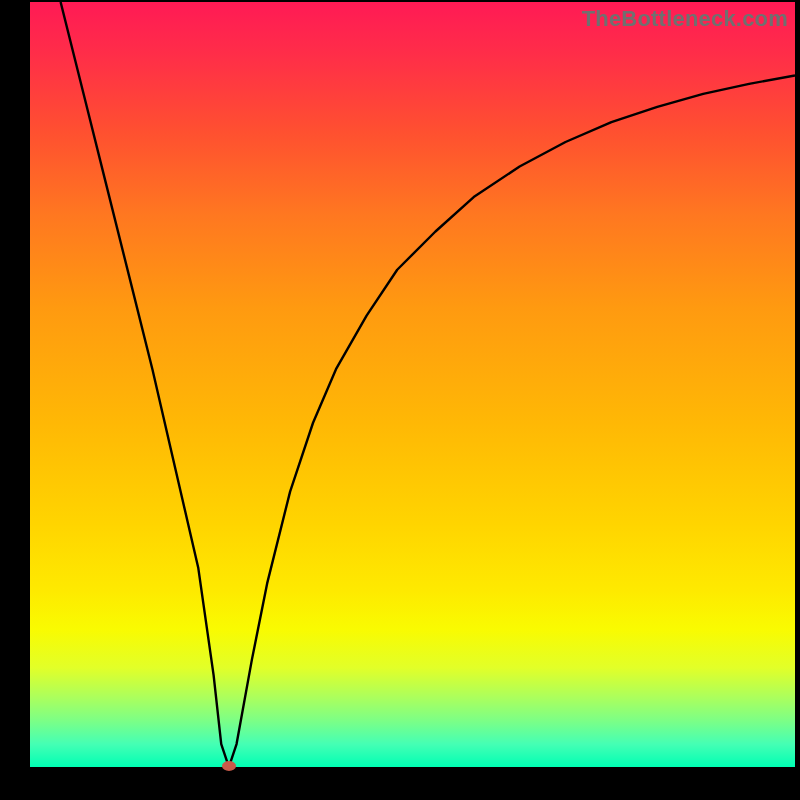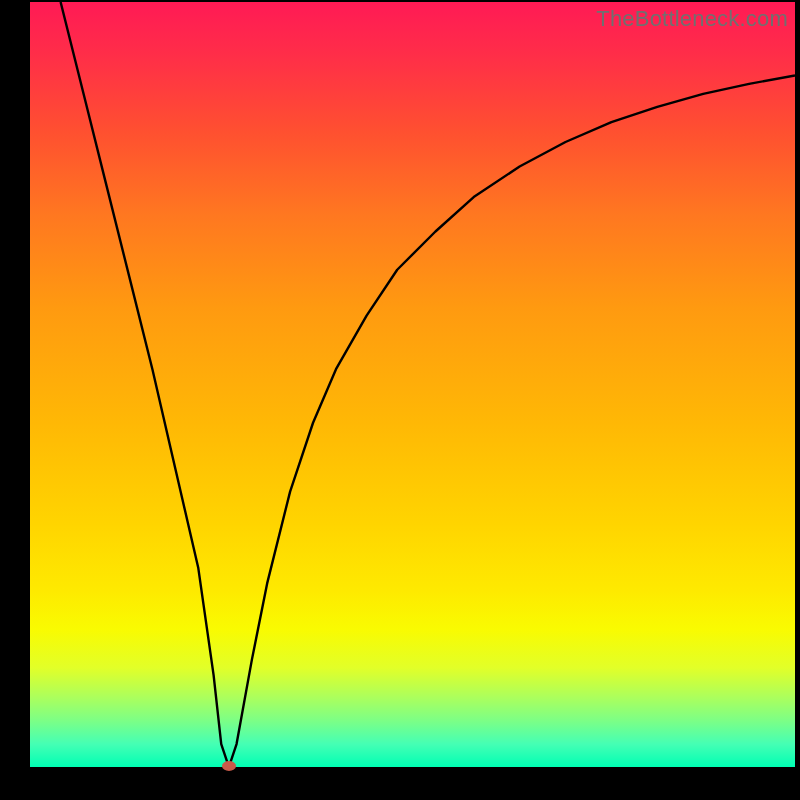--- a/index.html
+++ b/index.html
@@ -32,21 +32,21 @@
       #45ffb4 97%,
       #00ffb4 100%
     );
   }
   .watermark {
     position: absolute;
     top: 6px;
     right: 12px;
     font-family: Arial, sans-serif;
     font-size: 22px;
-    font-weight: normal;
+    font-weight: bold;
     color: #707070;
     letter-spacing: 0.2px;
   }
   .curve {
     position: absolute;
     left: 30px;
     top: 2px;
     width: 765px;
     height: 765px;
     pointer-events: none;

